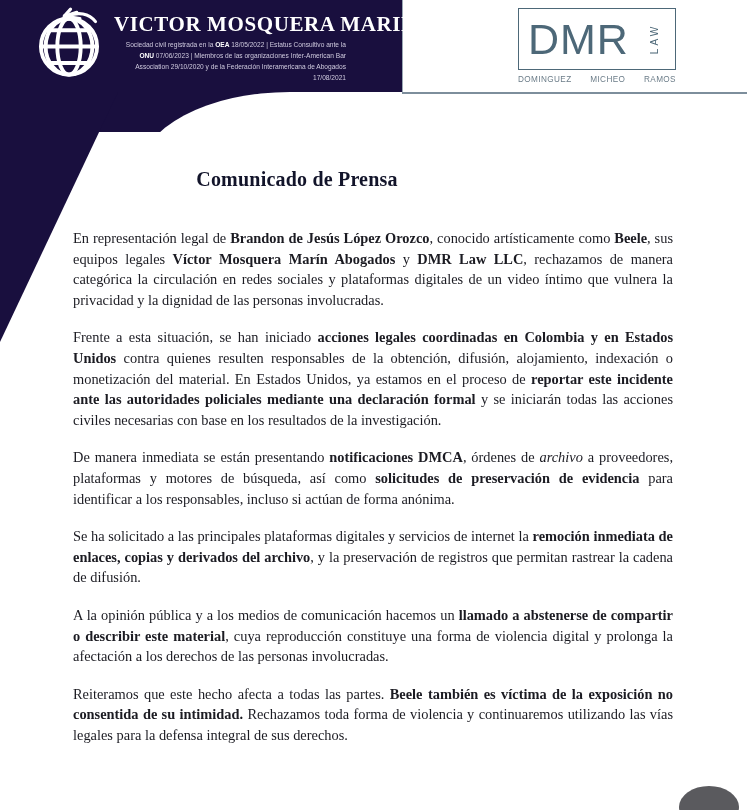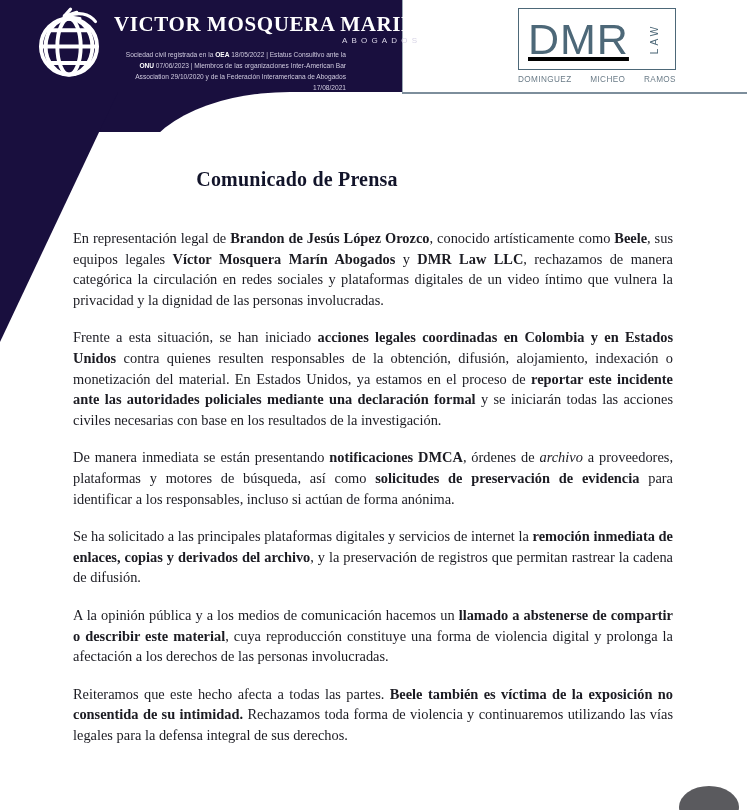--- a/index.html
+++ b/index.html
@@ -154,21 +154,20 @@
     z-index: 5;
   }
   .dmr-box {
     width: 158px;
     height: 62px;
     border: 1.6px solid #4d6878;
     box-sizing: border-box;
     position: relative;
     display: flex;
     align-items: center;
-    text-decoration: underline;
   }
   .dmr-letters {
     font-family: "Liberation Sans", sans-serif;
     font-size: 43px;
     font-weight: 300;
     color: #4d6878;
     letter-spacing: 1px;
     line-height: 1;
     margin-left: 9px;
   }
@@ -264,21 +263,20 @@
         </g>
         <g fill="none" stroke="#ffffff" stroke-width="4" stroke-linecap="round">
           <path d="M46 14 C 62 6, 76 10, 84 20"></path>
           <path d="M44 13 L 52 4"></path>
           <path d="M44 13 L 60 8"></path>
           <path d="M44 13 L 64 16"></path>
         </g>
       </svg>
       <div class="vmm-text">
         <div class="vmm-name"><span>VICTOR MOSQUERA MARIN</span><span class="reg">®</span></div>
-        <div class="vmm-sub">ABOGADOS</div>
         <div class="vmm-credentials">
           <span>Sociedad civil registrada en la </span><b>OEA</b><span> 18/05/2022 | Estatus Consultivo</span>
           <span>ante la </span><b>ONU</b><span> 07/06/2023 | Miembros de las organizaciones</span>
           <span>Inter-American Bar Association 29/10/2020 y de la Federación</span>
           <span>Interamericana de Abogados 17/08/2021</span>
         </div>
       </div>
     </div>
 
     <div class="dmr-lockup">

